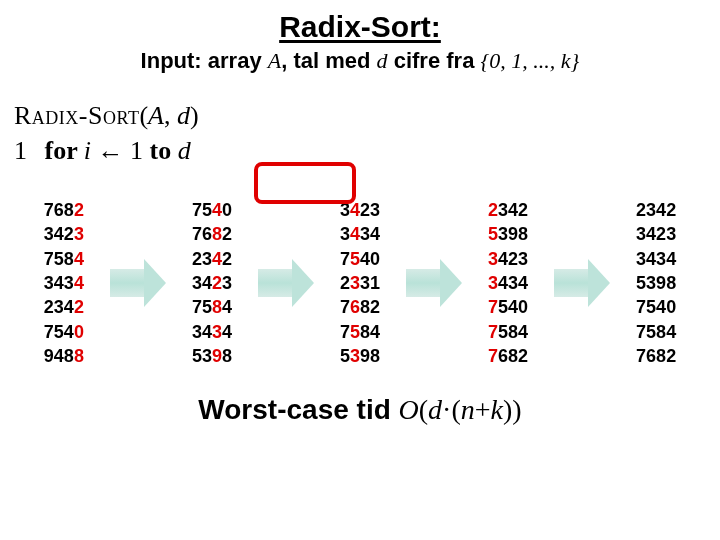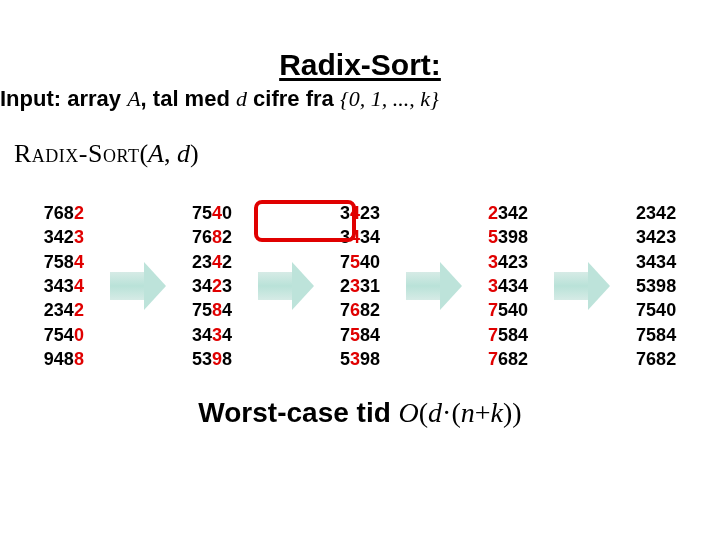--- a/index.html
+++ b/index.html
@@ -17,24 +17,23 @@
     width: 720px;
     height: 540px;
   }
   .title {
     text-align: center;
     font-weight: bold;
     font-size: 30px;
     padding-top: 10px;
     text-decoration: underline;
     text-underline-offset: 3px;
-    margin-top: 38px;
   }
   .subtitle {
-    text-align: left;
+    text-align: center;
     font-weight: bold;
     font-size: 22px;
     margin-top: 4px;
   }
   .subtitle .ital { font-style: italic; font-family: "Times New Roman", Times, serif; font-weight: normal; }
   .pseudocode {
     margin: 24px 14px 0 14px;
     font-family: "Times New Roman", Times, serif;
     font-size: 26px;
     line-height: 1.35;
@@ -120,20 +119,24 @@
   <div class="title">Radix-Sort:</div>
 
   <div class="subtitle">
     <span>Input: array </span><span class="ital">A</span><span>, tal med </span><span class="ital">d</span><span> cifre fra </span><span class="ital">{0, 1, ..., k}</span>
   </div>
 
   <div class="pseudocode">
     <div>
       <span class="sc">Radix-Sort</span><span>(</span><span class="it">A</span><span>, </span><span class="it">d</span><span>)</span>
     </div>
+    <div>
+      <span class="linenum">1</span>
+      <span class="kw">for </span><span class="it">i</span><span> ← 1 </span><span class="kw">to </span><span class="it">d</span>
+    </div>
     <div class="highlight-box"></div>
   </div>
 
   <div class="passes">
     <div class="col">
         <div class="row"><span>768</span><span class="hl">2</span></div>
         <div class="row"><span>342</span><span class="hl">3</span></div>
         <div class="row"><span>758</span><span class="hl">4</span></div>
         <div class="row"><span>343</span><span class="hl">4</span></div>
         <div class="row"><span>234</span><span class="hl">2</span></div>

